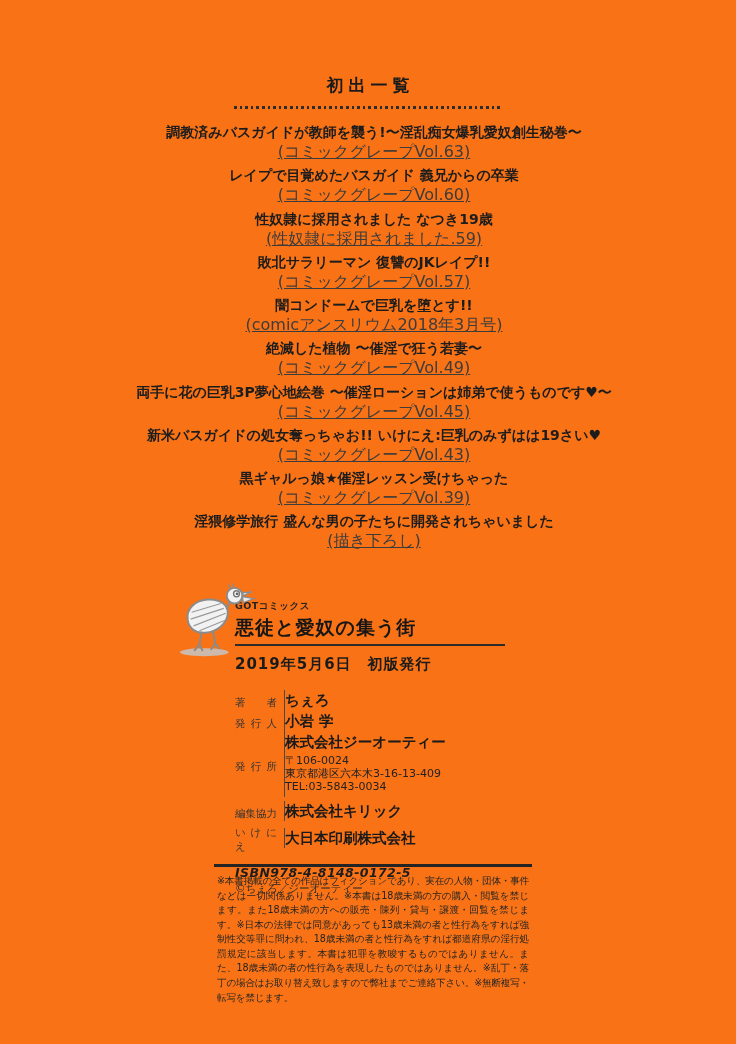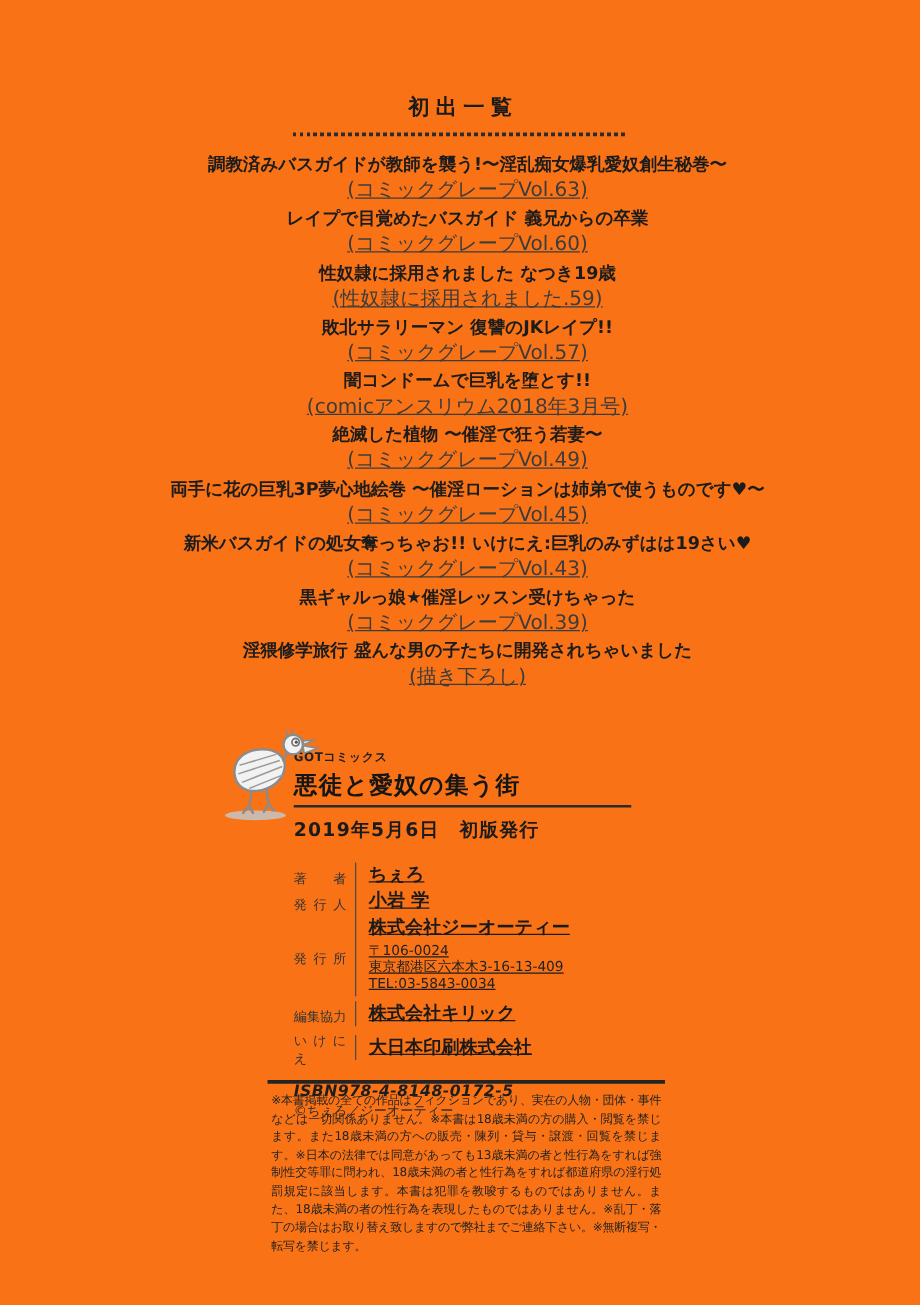--- a/index.html
+++ b/index.html
@@ -28,21 +28,21 @@
   .book-title{font-size:19px;font-weight:bold;letter-spacing:1px;margin-top:2px;color:#161616;}
   .title-rule{width:270px;border-bottom:2.5px solid #2b2b2b;margin-top:3px;}
   .edition{font-size:15px;font-weight:bold;letter-spacing:1px;margin-top:9px;color:#1b1b1b;}
 
   .credits{margin-top:16px;}
   .credit-row{display:flex;align-items:center;}
   .credit-label{
     width:42px;flex:0 0 42px;font-size:10.5px;color:#333;padding-top:5px;
     text-align:justify;text-align-last:justify;
   }
-  .credit-value{border-left:1.5px solid #4a4a4a;margin-left:7px;padding-left:10px;flex:1;text-decoration:underline;}
+  .credit-value{border-left:1.5px solid #4a4a4a;margin-left:7px;padding-left:0;flex:1;}
   .credit-main{font-size:14.5px;font-weight:bold;line-height:21px;color:#1a1a1a;}
   .credit-addr{font-size:11px;line-height:13px;padding:1px 0 4px;color:#222;}
   .credit-group + .credit-group{margin-top:4px;}
   .g2 .credit-main{line-height:20px;}
 
   .isbn{margin-top:11px;font-size:12.5px;font-weight:bold;letter-spacing:.4px;color:#1d1d1d;font-style:italic;}
   .copyright{font-size:10.5px;margin-top:2px;color:#2a2a2a;}
 
   
   .disclaimer{position:absolute;left:214px;top:864px;width:318px;border-top:3px solid #242424;padding-top:7px;}

